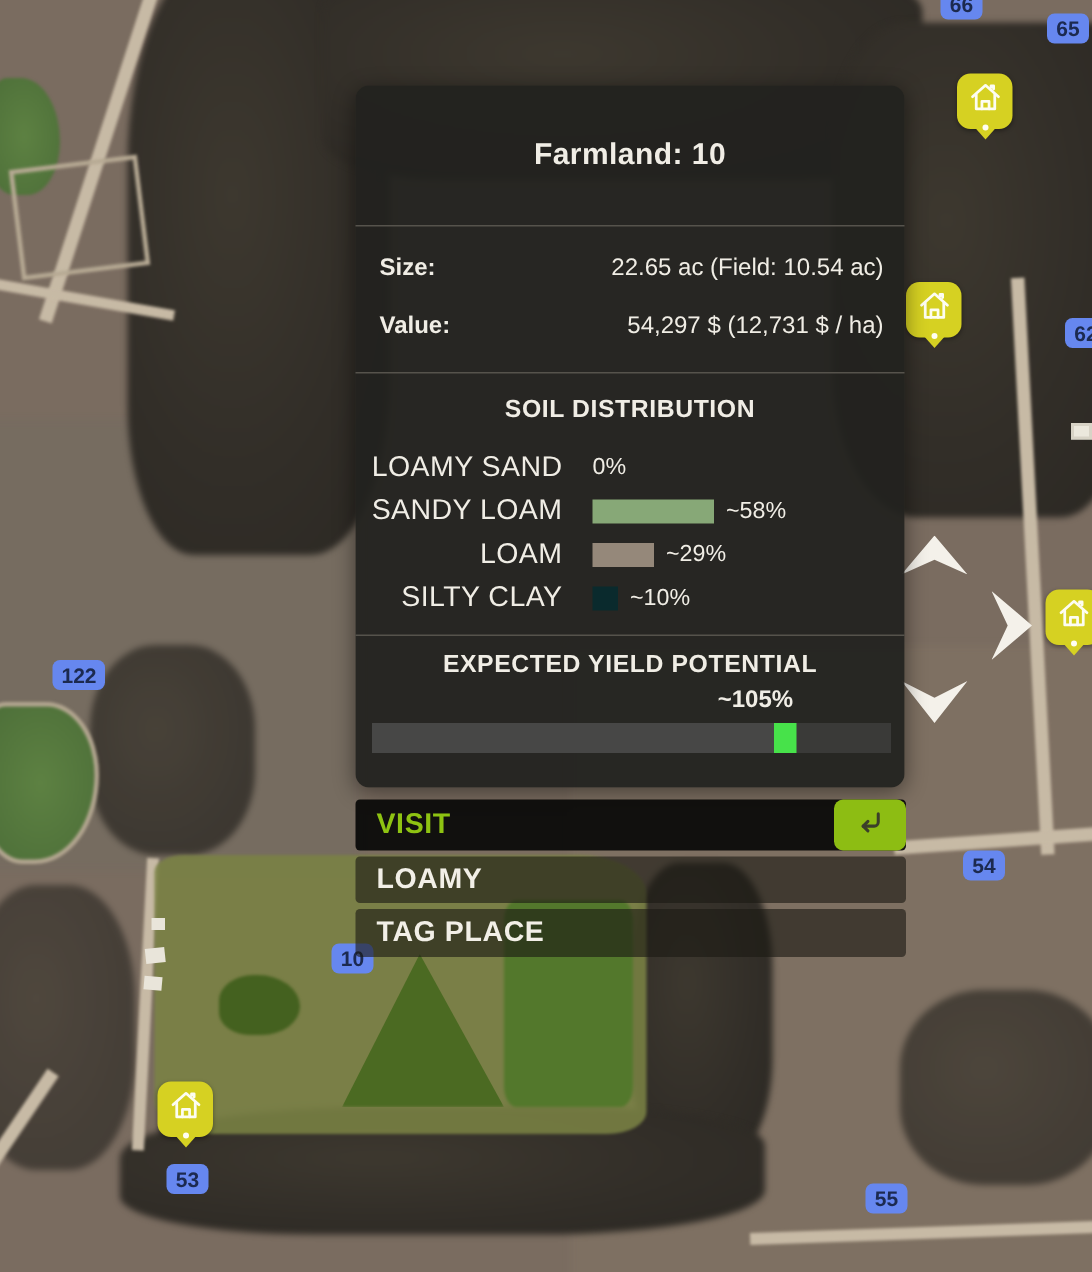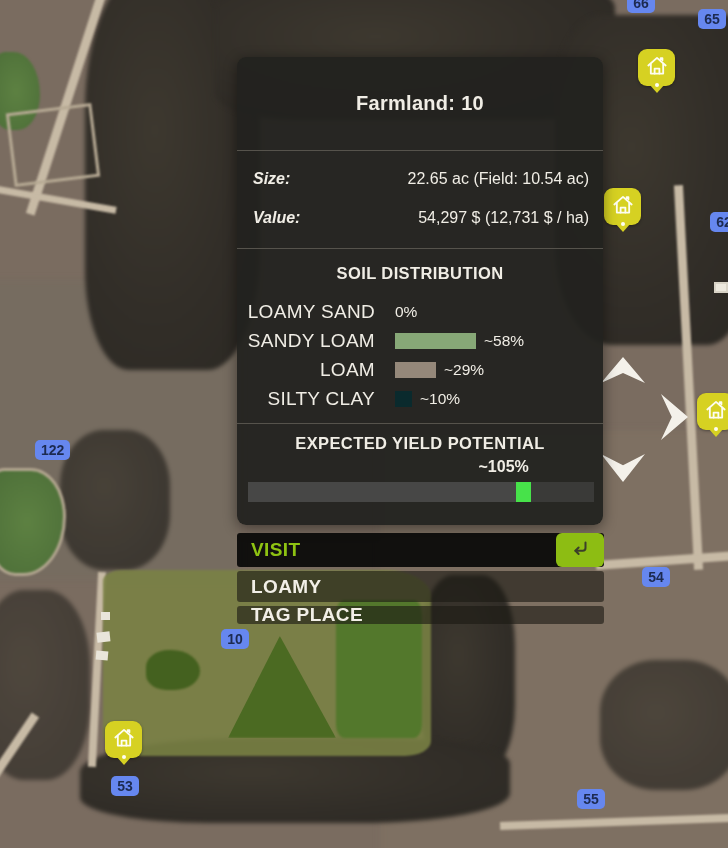--- a/index.html
+++ b/index.html
@@ -42,21 +42,21 @@
     background:rgba(34,34,31,.94);border-radius:9px;color:#f0ede5;
     box-shadow:0 3px 14px rgba(0,0,0,.45);}
   .panel-title{position:absolute;top:0;left:0;right:0;height:93px;display:flex;
     align-items:center;justify-content:center;font-size:20px;font-weight:bold;
     letter-spacing:.3px;}
   .div1{position:absolute;left:0;right:0;top:93px;border-top:1px solid #56534c;}
   .div2{position:absolute;left:0;right:0;top:191px;border-top:1px solid #56534c;}
   .div3{position:absolute;left:0;right:0;top:366px;border-top:1px solid #56534c;}
   .info-row{position:absolute;left:16px;right:14px;height:22px;display:flex;
     justify-content:space-between;font-size:16px;}
-  .info-row .lbl{font-weight:bold;font-style:italic;}
+  .info-row .lbl{font-weight:bold;}
   .row-size{top:113px;} .row-value{top:152px;}
   .sec-title{position:absolute;left:0;right:0;text-align:center;font-weight:bold;
     font-size:16.5px;letter-spacing:.4px;}
   .soil-title{top:207px;}
   .soil-row{position:absolute;left:0;height:18px;display:flex;align-items:center;}
   .soil-row .slbl{display:inline-block;width:138px;text-align:right;font-size:19px;
     letter-spacing:.3px;}
   .soil-row .sbar{display:inline-block;height:16px;margin-left:20px;}
   .soil-row .spct{font-size:15.5px;margin-left:8px;}
   .soil-r0{top:246px;} .soil-r1{top:275px;} .soil-r2{top:304px;} .soil-r3{top:333px;}
@@ -66,21 +66,21 @@
     font-weight:bold;}
   .yield-bar{position:absolute;left:11px;top:425px;width:346px;height:20px;background:#3a3a38;}
   .yield-fill{position:absolute;left:0;top:0;height:20px;background:#474746;}
   .yield-marker{position:absolute;top:0;width:15px;height:20px;background:#47e24a;}
 
   
   .act{position:absolute;z-index:30;left:237px;width:367px;display:flex;align-items:center;
     border-radius:3px;font-weight:bold;font-size:19px;letter-spacing:.4px;padding-left:14px;}
   .act-visit{top:533px;height:34px;background:rgba(9,9,8,.93);color:#8ec312;}
   .act-sell{top:571px;height:31px;background:rgba(28,26,20,.62);color:#f2efe7;}
-  .act-tag{top:606px;height:18px;background:rgba(28,26,20,.62);color:#f2efe7;}
+  .act-tag{top:606px;height:32px;background:rgba(28,26,20,.62);color:#f2efe7;}
   .visit-key{position:absolute;z-index:31;left:556px;top:533px;width:48px;height:34px;
     background:#8dbd13;border-radius:6px;display:flex;align-items:center;justify-content:center;}
 </style>
 </head>
 <body>
 
 <div id="stage">
 
   <div style="position:absolute;inset:0;">
 

